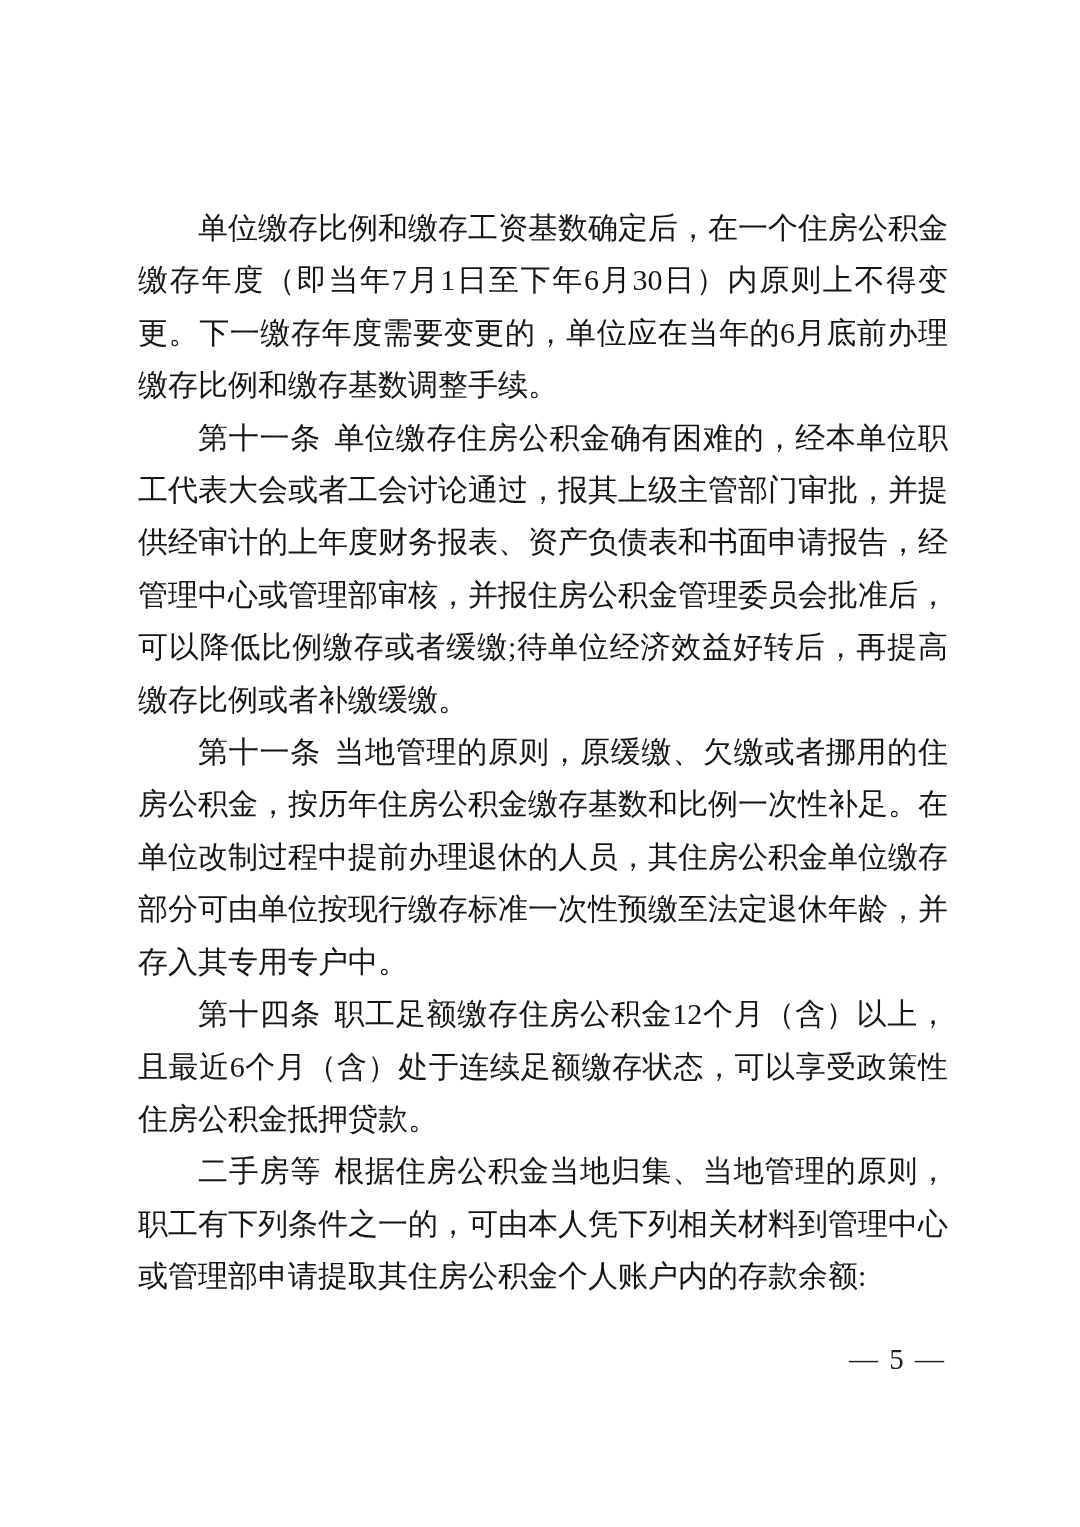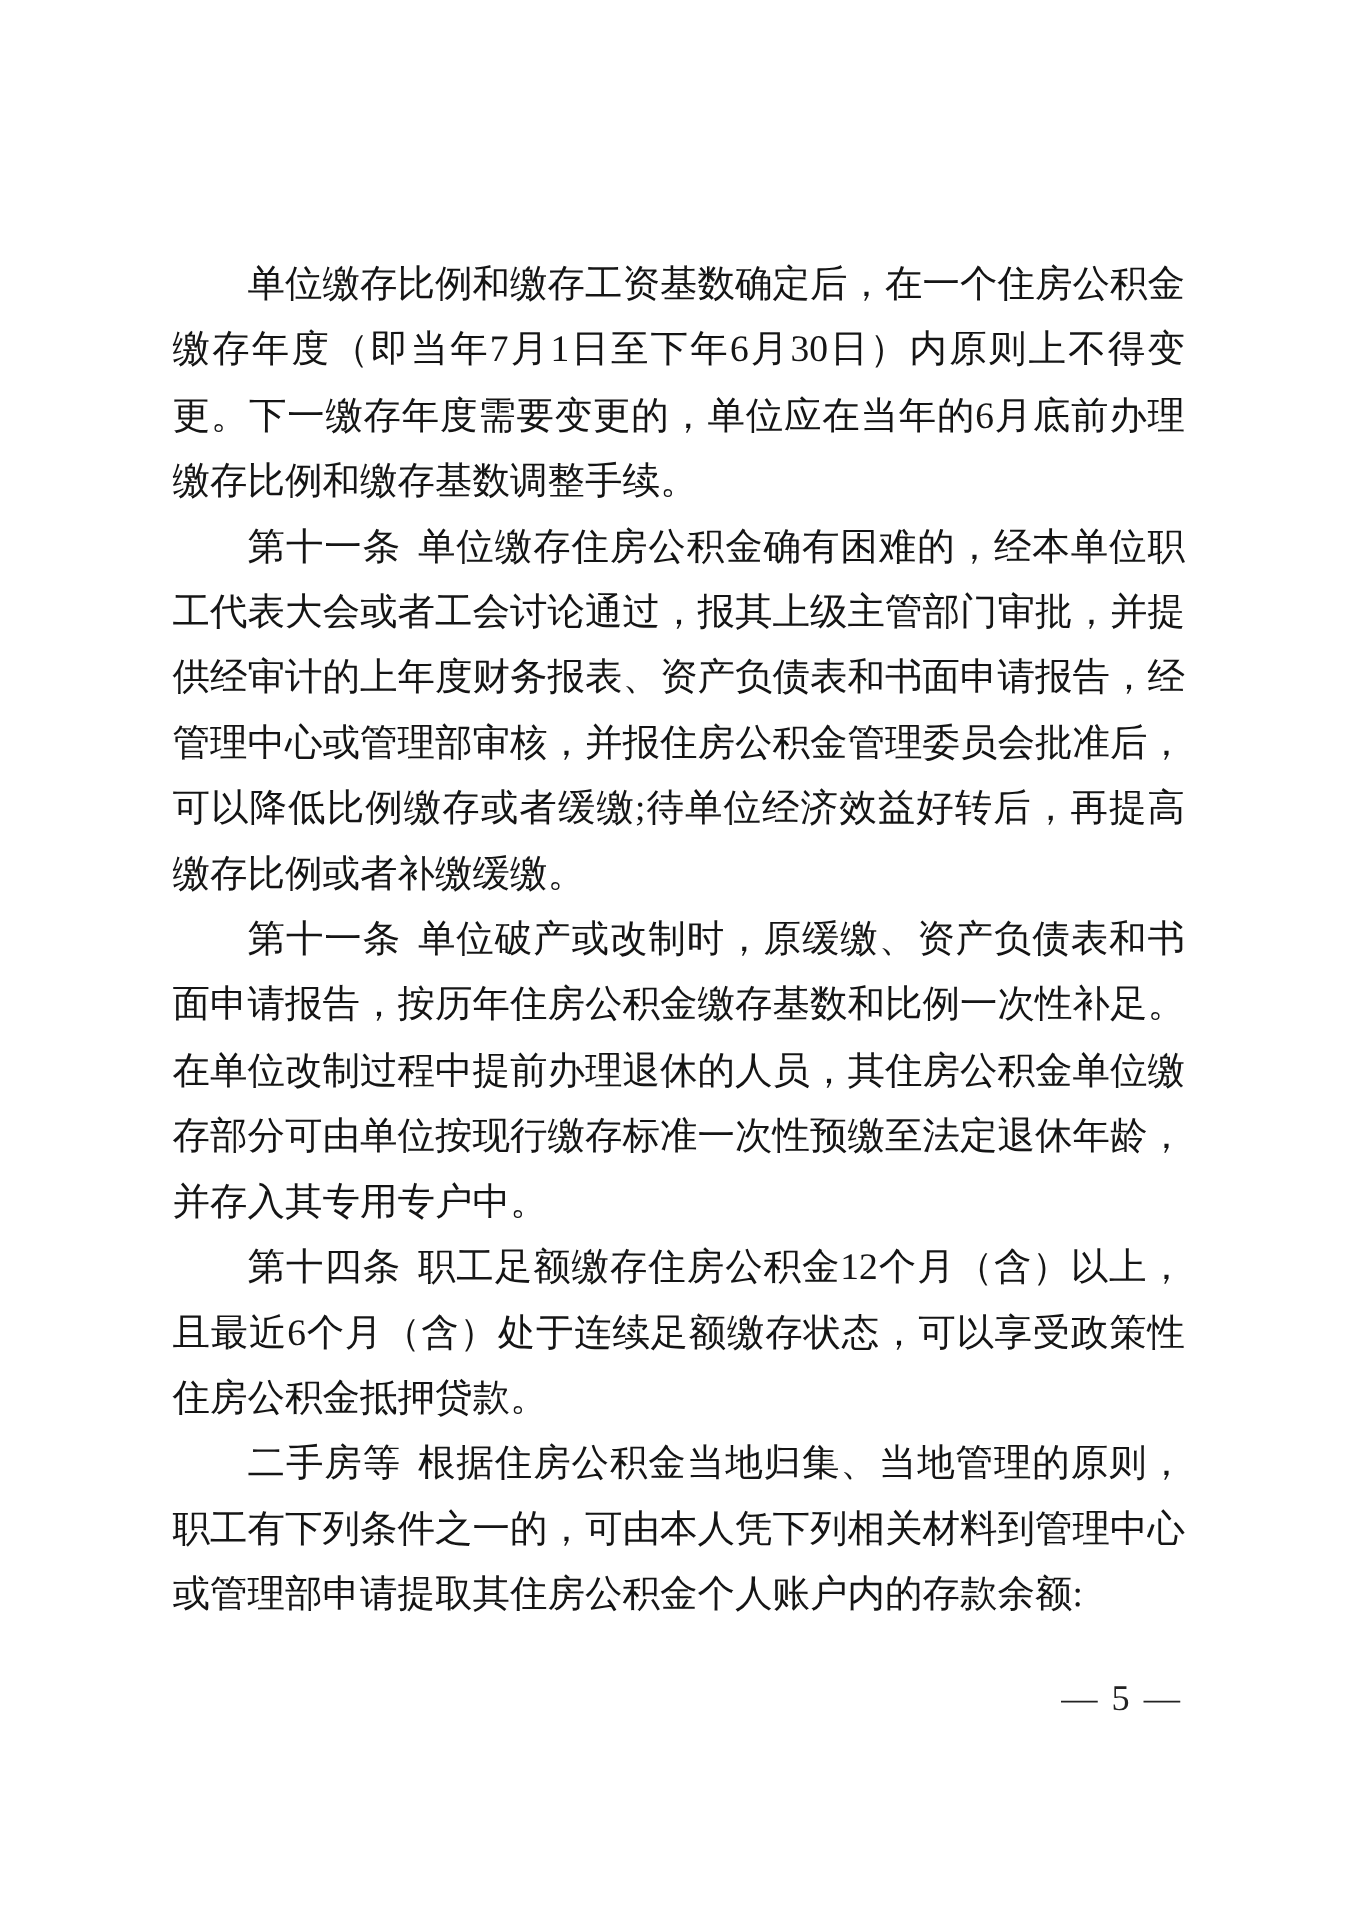--- a/index.html
+++ b/index.html
@@ -49,21 +49,21 @@
 </head>
 <body>
 
 <div class="page">
   <div class="content">
 
     <p class="para"><span>单位缴存比例和缴存工资基数确定后，在一个住房公积金缴存年度（即当年7月1日至下年6月30日）内原则上不得变更。下一缴存年度需要变更的，单位应在当年的6月底前办理缴存比例和缴存基数调整手续。</span></p>
 
     <p class="para"><span class="lead">第十一条</span><span>单位缴存住房公积金确有困难的，经本单位职工代表大会或者工会讨论通过，报其上级主管部门审批，并提供经审计的上年度财务报表、资产负债表和书面申请报告，经管理中心或管理部审核，并报住房公积金管理委员会批准后，可以降低比例缴存或者缓缴;待单位经济效益好转后，再提高缴存比例或者补缴缓缴。</span></p>
 
-    <p class="para"><span class="lead">第十一条</span><span>单位破产或改制时，原缓缴、资产负债表和书面申请报告，按历年住房公积金缴存基数和比例一次性补足。在单位改制过程中提前办理退休的人员，其住房公积金单位缴存部分可由单位按现行缴存标准一次性预缴至法定退休年龄，并存入其专用专户中。</span></p>
+    <p class="para"><span class="lead">第十一条</span><span>当地管理的原则，原缓缴、欠缴或者挪用的住房公积金，按历年住房公积金缴存基数和比例一次性补足。在单位改制过程中提前办理退休的人员，其住房公积金单位缴存部分可由单位按现行缴存标准一次性预缴至法定退休年龄，并存入其专用专户中。</span></p>
 
     <p class="para"><span class="lead">第十四条</span><span>职工足额缴存住房公积金12个月（含）以上，且最近6个月（含）处于连续足额缴存状态，可以享受政策性住房公积金抵押贷款。</span></p>
 
     <p class="para"><span class="lead">二手房等</span><span>根据住房公积金当地归集、当地管理的原则，职工有下列条件之一的，可由本人凭下列相关材料到管理中心或管理部申请提取其住房公积金个人账户内的存款余额:</span></p>
 
 
   </div>
 
   <div class="footer">— 5 —</div>
 </div>

